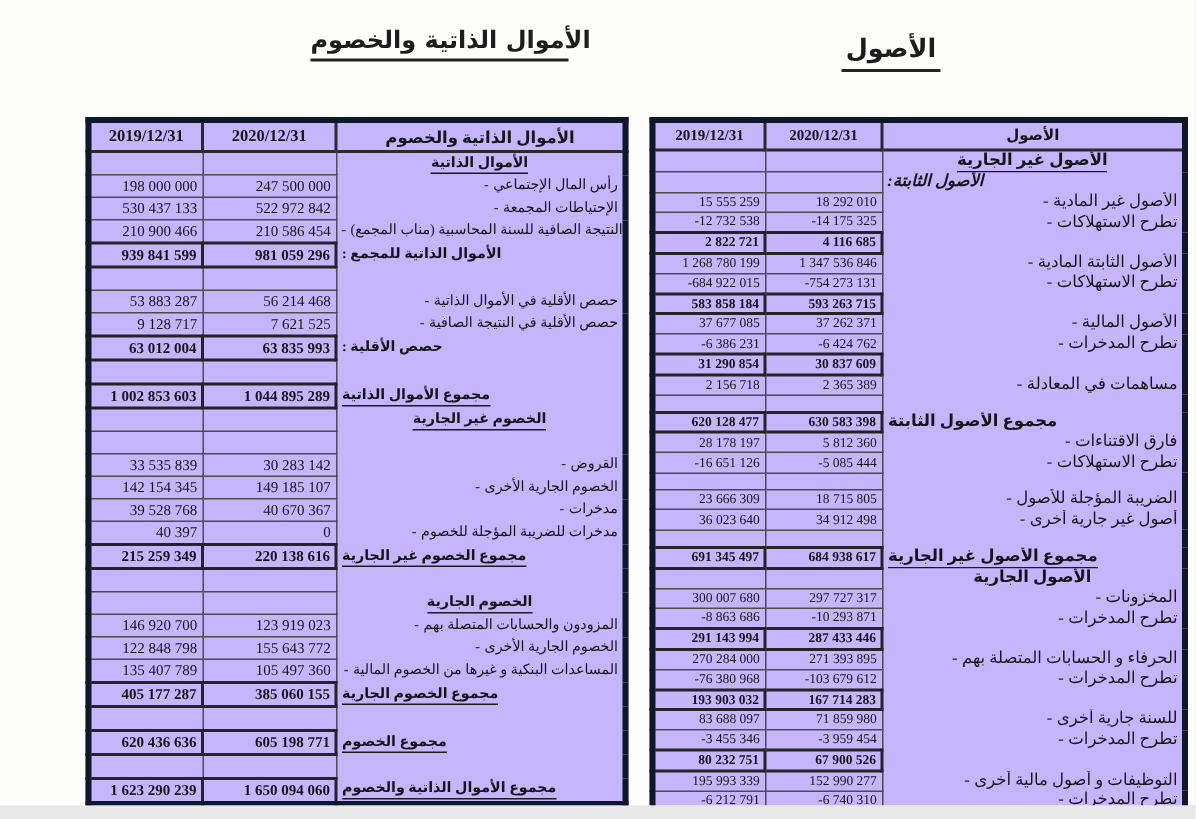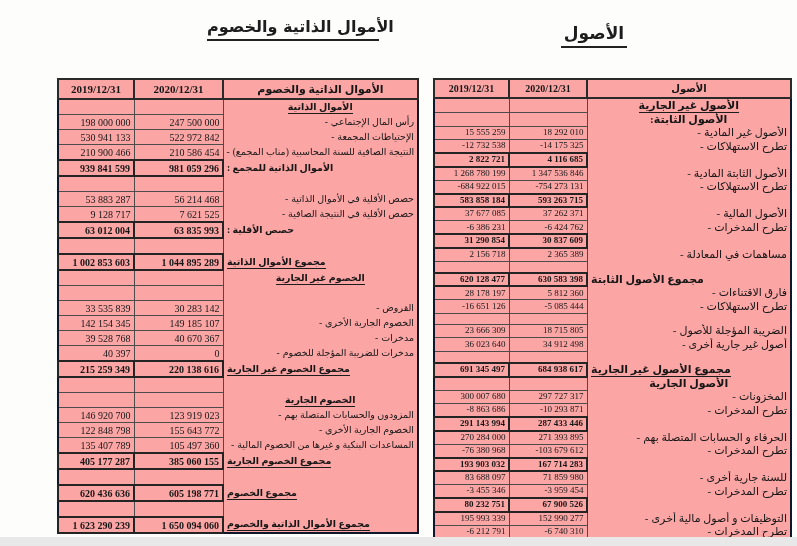--- a/index.html
+++ b/index.html
@@ -22,22 +22,22 @@
     padding-bottom:3px;
     white-space:nowrap;
   }
   #title-left{left:207px;top:17px;width:172px;font-size:16px;}
   #title-right{left:561px;top:23px;width:66px;font-size:17px;}
 
   table.fin{
     position:absolute;
     border-collapse:collapse;
     table-layout:fixed;
-    background:#fca5a5;
-    border:2px solid #0f172a;
+    background:#c4b5fd;
+    border:4px solid #0f172a;
   }
   #tbl-liab{left:57px;top:78px;width:362px;}
   #tbl-assets{left:433px;top:78px;width:359px;}
 
   table.fin th{
     border:2px solid #2a2a2a;
     font-weight:bold;
     text-align:center;
     padding:2px 2px;
   }
@@ -62,21 +62,21 @@
     overflow:hidden;
   }
   #tbl-liab td.labelcell{font-size:9.5px;margin-top:24px;}
   #tbl-assets td.labelcell{font-size:11px;}
 
   tr.subtotal td.num, tr.rollup td.num, tr.total td.num{
     font-weight:bold;
     border:2px solid #242424;
   }
   tr.section td.labelcell{text-align:center;font-weight:bold;}
-  tr.subsection td.labelcell{text-align:center;font-weight:bold;}
+  tr.subsection td.labelcell{text-align:left;font-weight:bold;font-style:italic;}
   tr.total td.labelcell, tr.rollup td.labelcell{text-align:left;font-weight:bold;}
   .u{border-bottom:1px solid #1c1c1c;padding-bottom:1px;}
   .dash{display:inline-block;margin-right:3px;color:#222;}
   td.labelcell .lbl{unicode-bidi:isolate;direction:rtl;}
 </style>
 </head>
 <body>
 
 <div class="page">
 
@@ -102,21 +102,21 @@
           <td class="num"></td>
           <td class="num"></td>
           <td class="labelcell"><span class="lbl u">الأموال الذاتية</span></td>
         </tr>
         <tr class="item">
           <td class="num">198 000 000</td>
           <td class="num">247 500 000</td>
           <td class="labelcell"><span class="dash">-</span><span class="lbl">رأس المال الإجتماعي</span></td>
         </tr>
         <tr class="item">
-          <td class="num">530 941 133</td>
+          <td class="num">530 437 133</td>
           <td class="num">522 972 842</td>
           <td class="labelcell"><span class="dash">-</span><span class="lbl">الإحتياطات المجمعة</span></td>
         </tr>
         <tr class="item">
           <td class="num">210 900 466</td>
           <td class="num">210 586 454</td>
           <td class="labelcell"><span class="dash">-</span><span class="lbl">النتيجة الصافية للسنة المحاسبية (مناب المجمع)</span></td>
         </tr>
         <tr class="rollup">
           <td class="num">939 841 599</td>

